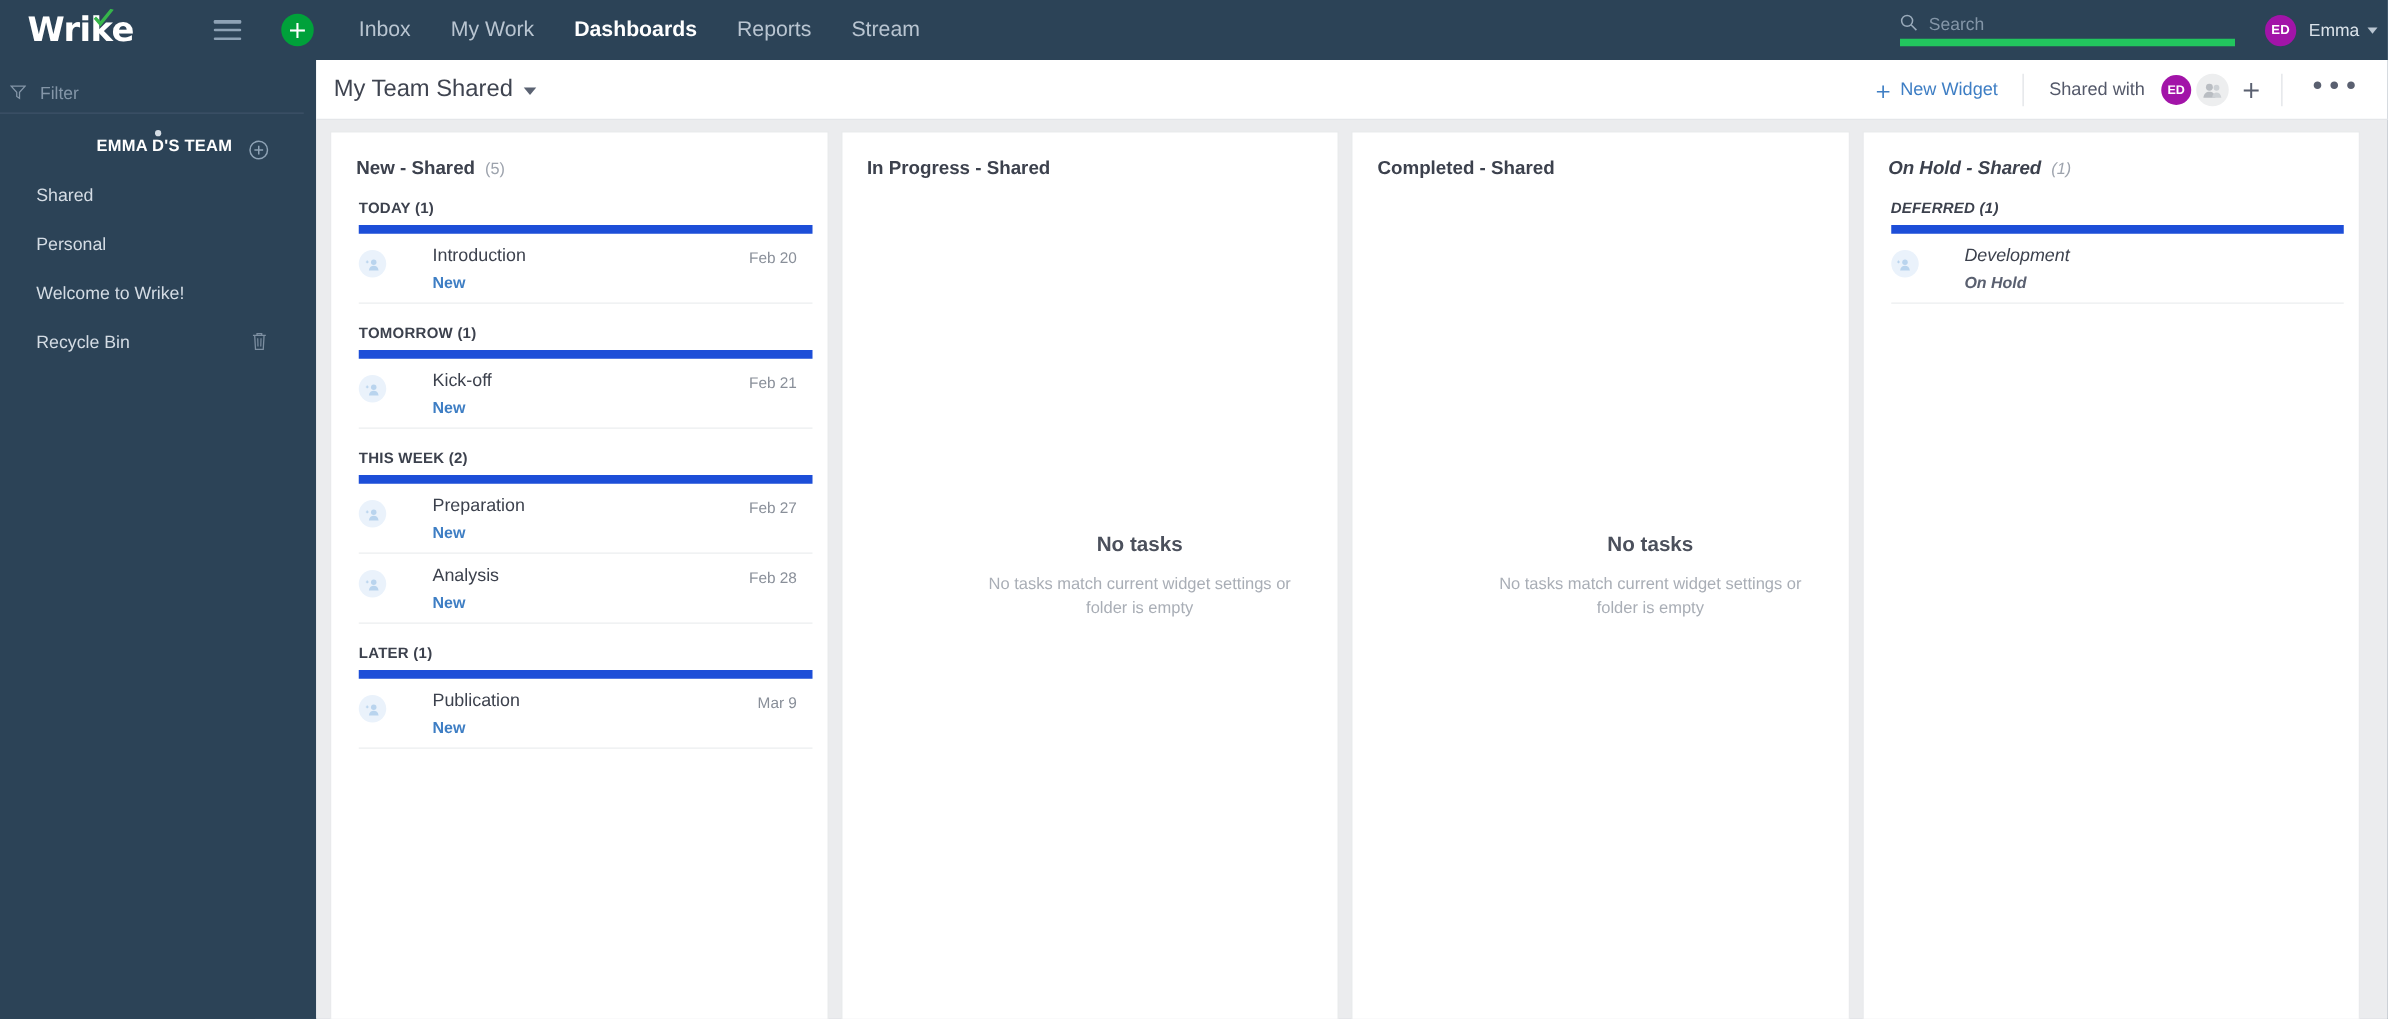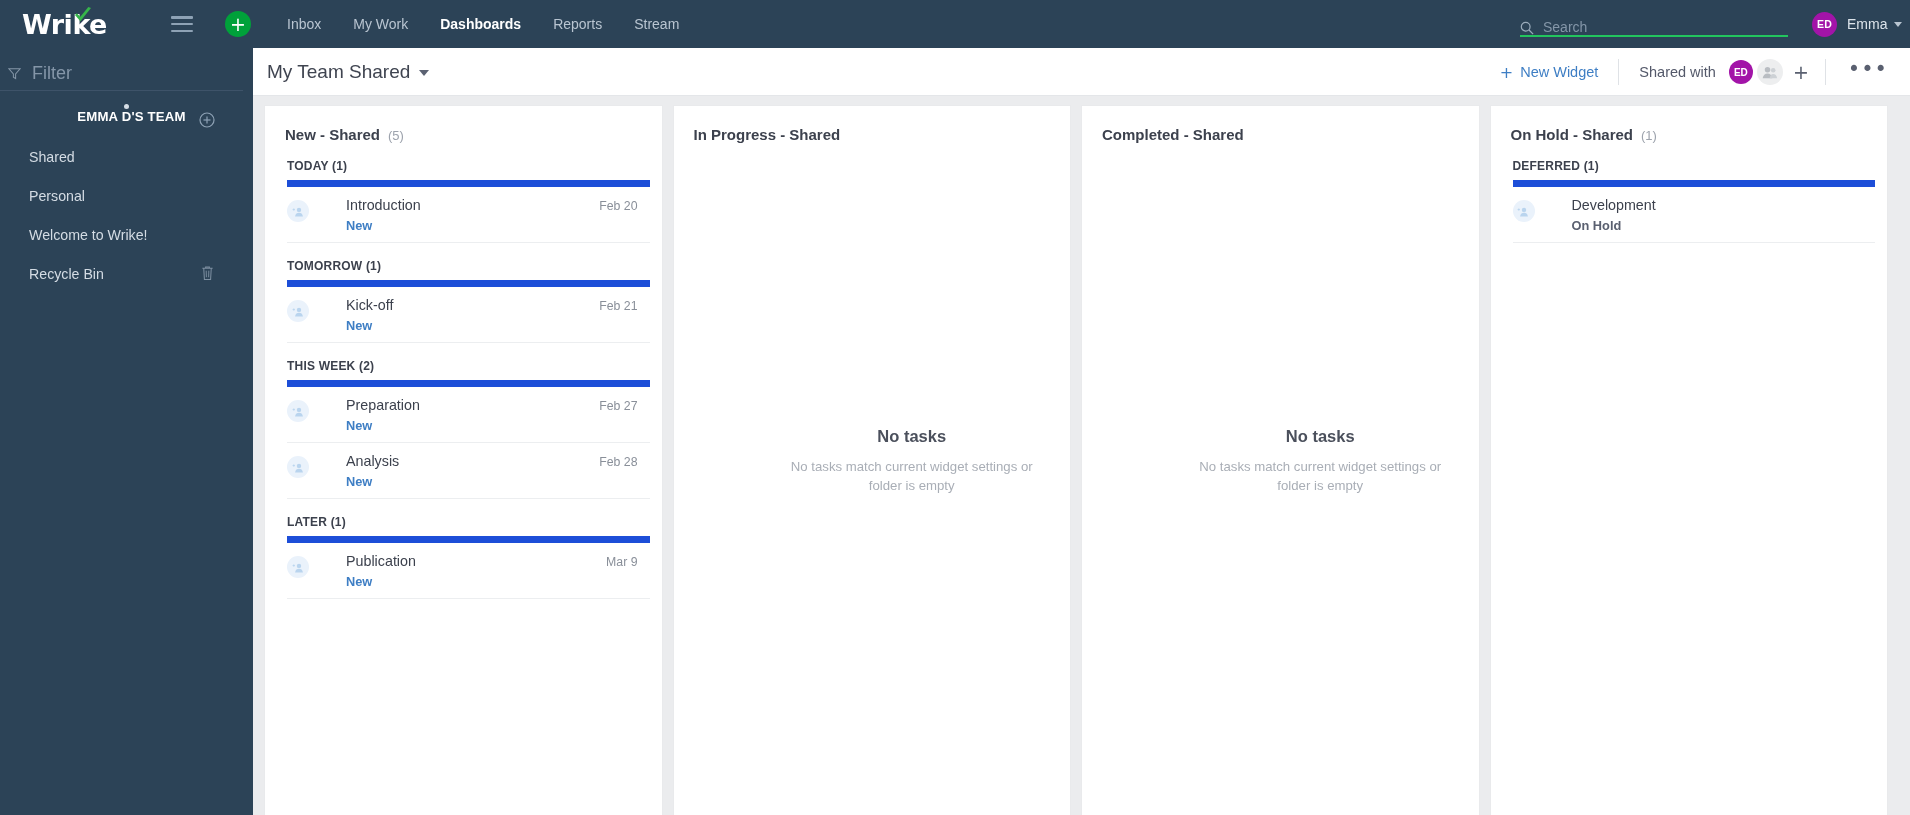--- a/index.html
+++ b/index.html
@@ -33,28 +33,28 @@
   .hamburger span { display: block; height: 2.5px; background: #8ea2b5; border-radius: 1px; }
 
   .plus-btn {
     width: 26px; height: 26px; border-radius: 50%; background: #00a13a;
     display: flex; align-items: center; justify-content: center;
     color: #fff; font-size: 19px; line-height: 1; margin-left: 13px; cursor: pointer;
     font-family: "DejaVu Sans", sans-serif;
   }
   .nav { display: flex; align-items: center; margin-left: 20px; height: 48px; }
   .nav-item {
-    color: #b9c5d1; font-size: 14px; padding: 0 16px; height: 48px;
+    color: #b9c5d1; font-size: 17px; padding: 0 16px; height: 48px;
     display: flex; align-items: center; cursor: pointer;
   }
   .nav-item.active { color: #ffffff; font-weight: bold; }
 
   .search-wrap {
     position: absolute; left: 1520px; top: 11px; width: 268px; height: 26px;
-    display: flex; align-items: flex-end; border-bottom: 2px solid #22c55e;
+    display: flex; align-items: flex-start; border-bottom: 6px solid #22c55e;
   }
   .search-icon { width: 14px; height: 14px; margin-right: 9px; flex: none; }
   .search-input {
     background: transparent; border: none; outline: none;
     color: #cdd7e1; font-size: 14px; width: 230px;
     font-family: "Liberation Sans", sans-serif;
   }
   .search-input::placeholder { color: #8496a8; }
 
   .user-wrap {
@@ -80,21 +80,21 @@
     background: #2c4357;
   }
   .filter-row {
     display: flex; align-items: center; height: 34px; margin: 9px 0 0 0;
     padding: 0 14px 0 8px; border-bottom: 1px solid #3e5369;
     margin-left: 0; margin-right: 10px;
   }
   .funnel-icon { width: 13px; height: 13px; margin-right: 11px; flex: none; }
   .filter-input {
     background: transparent; border: none; outline: none;
-    color: #c4b5fd; font-size: 18px; width: 180px;
+    color: #c4b5fd; font-size: 14px; width: 180px;
     font-family: "Liberation Sans", sans-serif;
   }
   .filter-input::placeholder { color: #8496a8; }
 
   .team-row {
     display: flex; align-items: center; height: 33px; padding-left: 10px;
     margin-top: 13px; position: relative; cursor: pointer; flex-direction: column;
   }
   .team-dot { width: 5px; height: 5px; border-radius: 50%; background: #d5dde5; margin-right: 11px; }
   .team-label {
@@ -164,21 +164,21 @@
     font-family: "DejaVu Sans", sans-serif;
   }
 
   .widgets {
     display: flex; height: 719px; background: #ebecee; padding: 0;
   }
   .widget {
     background: #ffffff; flex: 1 1 0; margin: 10px 0 0 12px;
     box-shadow: 0 0 0 1px #e9eaec; position: relative; overflow: hidden;
   }
-  .widget:last-child { margin-right: 23px; }
+  .widget:last-child { margin-right: 23px; font-style: italic; }
   .widget-head {
     display: flex; align-items: baseline; padding: 20px 18px 0 20px;
   }
   .widget-title { font-size: 15px; color: #3c414d; font-weight: bold; }
   .widget-count { font-size: 13px; color: #9da3ad; margin-left: 8px; }
 
   .group-label {
     font-size: 12px; color: #3c414d; font-weight: bold; letter-spacing: 0.2px;
     padding: 16px 0 7px 22px; border-bottom: 7px solid #1d4ed8;
     margin: 0 12px 0 22px; padding-left: 0;

